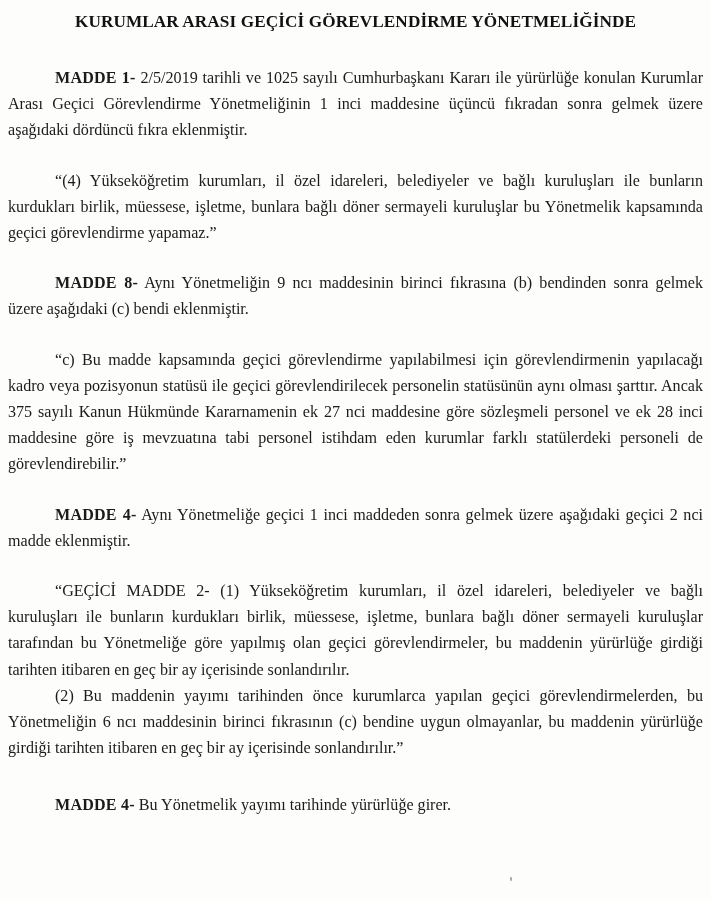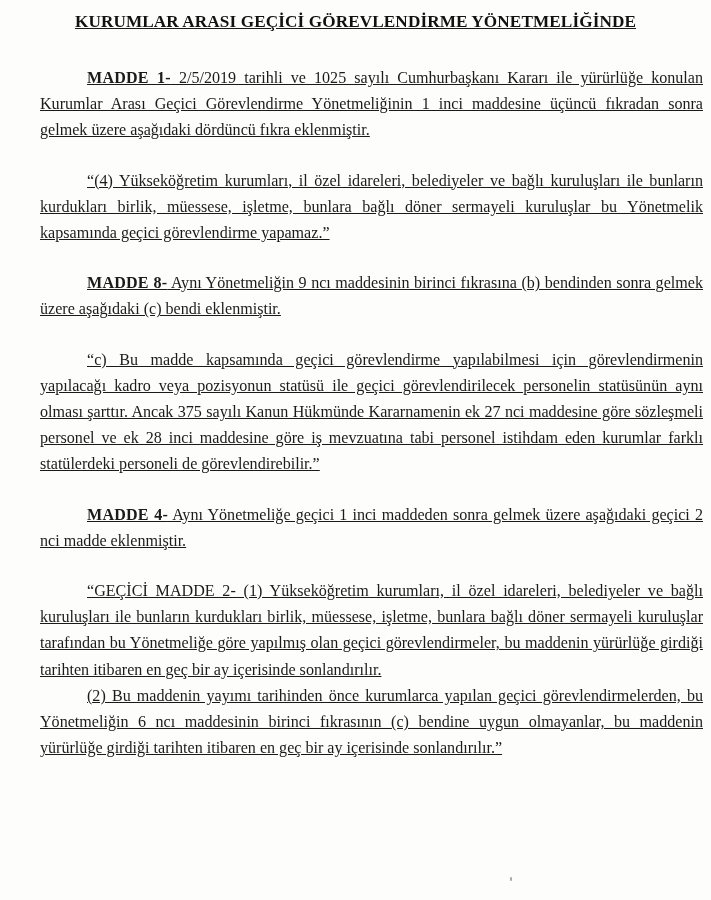--- a/index.html
+++ b/index.html
@@ -16,21 +16,20 @@
     overflow: hidden;
   }
 
   .page {
     position: relative;
     width: 711px;
     height: 744px;
     box-sizing: border-box;
     padding: 0;
     background: #fdfdfc;
-    text-decoration: underline;
   }
 
   
   .doc-title {
     margin: 0;
     padding: 9px 42px 0 42px;
     text-align: center;
     font-weight: bold;
     font-size: 17.2px;
     line-height: 25px;
@@ -41,21 +40,20 @@
     display: block;
     white-space: nowrap;
   }
   .doc-title .title-line-2 {
     letter-spacing: 0.2px;
   }
 
   
   .body-area {
     padding: 0 8px 0 8px;
-    margin-left: 32px;
   }
 
   p.para {
     margin: 0;
     font-size: 16.1px;
     line-height: 26.2px;
     text-align: justify;
     text-justify: inter-word;
     text-indent: 47px;
     color: #1b1b1b;
@@ -124,20 +122,21 @@
     <p class="para"><span class="lead">MADDE 4-</span><span> Aynı Yönetmeliğe geçici 1 inci maddeden sonra gelmek üzere aşağıdaki geçici 2 nci madde eklenmiştir.</span></p>
 
     <div class="gap-md"></div>
 
     <p class="para"><span class="lead"></span><span>“GEÇİCİ MADDE 2- (1) Yükseköğretim kurumları, il özel idareleri, belediyeler ve bağlı kuruluşları ile bunların kurdukları birlik, müessese, işletme, bunlara bağlı döner sermayeli kuruluşlar tarafından bu Yönetmeliğe göre yapılmış olan geçici görevlendirmeler, bu maddenin yürürlüğe girdiği tarihten itibaren en geç bir ay içerisinde sonlandırılır.</span></p>
 
     <p class="para tight"><span class="lead"></span><span>(2) Bu maddenin yayımı tarihinden önce kurumlarca yapılan geçici görevlendirmelerden, bu Yönetmeliğin 6 ncı maddesinin birinci fıkrasının (c) bendine uygun olmayanlar, bu maddenin yürürlüğe girdiği tarihten itibaren en geç bir ay içerisinde sonlandırılır.”</span></p>
 
     <div class="gap-lg"></div>
 
+    <p class="para single"><span class="lead">MADDE 4-</span><span> Bu Yönetmelik yayımı tarihinde yürürlüğe girer.</span></p>
 
     <div class="gap-sm"></div>
 
 
   </div>
 
   <div class="scan-dot" style="left:510px; top:877px;"></div>
 
 </div>
 

